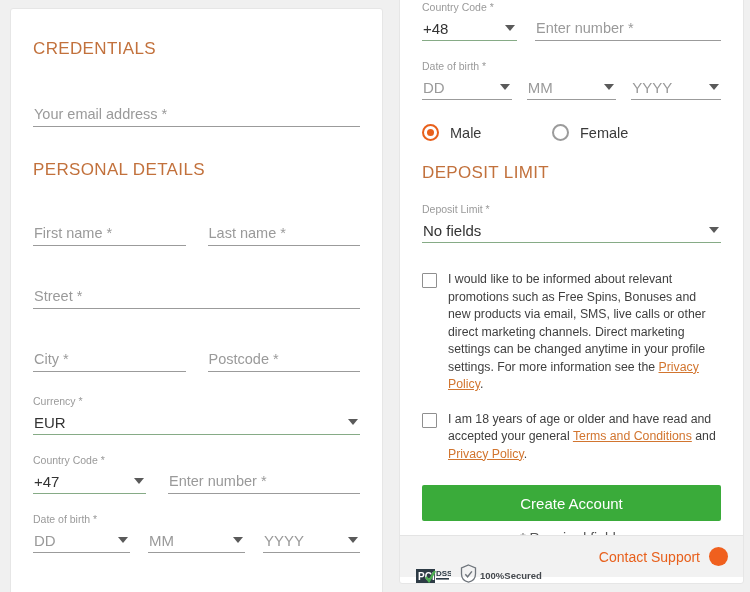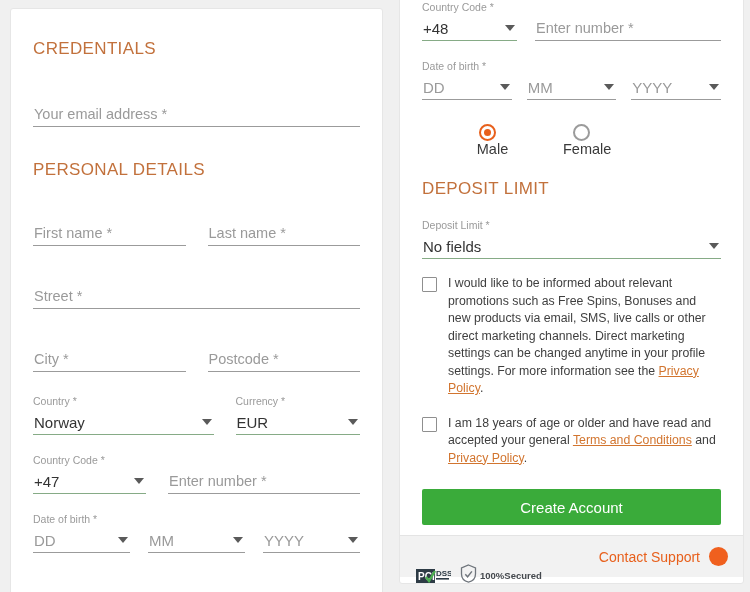--- a/index.html
+++ b/index.html
@@ -80,21 +80,21 @@
   
   .eye-btn {
     position: absolute;
     right: 0px; bottom: 5px;
     width: 22px; height: 18px;
     display: flex; align-items: center; justify-content: center;
   }
 
   
   .radio-row { display: flex; align-items: center; }
-  .radio-item { display: flex; align-items: center; flex-direction: column; }
+  .radio-item { display: flex; align-items: center; }
   .radio {
     width: 17px; height: 17px;
     border-radius: 50%;
     border: 2px solid #9b9b9b;
     position: relative;
     flex: none;
   }
   .radio.checked { border-color: #e8601c; }
   .radio.checked::after {
     content: "";
@@ -219,27 +219,20 @@
       <div class="row" style="margin-top:37px; gap:22px;">
         <div class="field" style="flex:1;">
           <span class="placeholder">City *</span>
         </div>
         <div class="field" style="flex:1;">
           <span class="placeholder">Postcode *</span>
         </div>
       </div>
 
       <div class="row" style="margin-top:23px; gap:22px;">
-        <div style="flex:1.45;">
-          <div class="minilabel">Country *</div>
-          <div class="field green">
-            <span class="value">Norway</span>
-            <span class="caret"></span>
-          </div>
-        </div>
         <div style="flex:1;">
           <div class="minilabel">Currency *</div>
           <div class="field green">
             <span class="value">EUR</span>
             <span class="caret"></span>
           </div>
         </div>
       </div>
 
       <div class="row" style="margin-top:19px; gap:22px;">
@@ -328,21 +321,21 @@
       <div class="section-heading" style="margin-top:22px;">DEPOSIT LIMIT</div>
 
       <div style="margin-top:20px;">
         <div class="minilabel">Deposit Limit *</div>
         <div class="field green">
           <span class="value">No fields</span>
           <span class="caret"></span>
         </div>
       </div>
 
-      <div class="check-row" style="margin-top:16px;justify-content:flex-end;">
+      <div class="check-row" style="margin-top:28px;justify-content:flex-end;">
         <span class="checkbox"></span>
         <span class="check-text"><span>I would like to be informed about relevant promotions such as Free Spins, Bonuses and new products via email, SMS, live calls or other direct marketing channels. Direct marketing settings can be changed anytime in your profile settings. For more information see the </span><a class="link" href="#">Privacy Policy</a><span>.</span></span>
       </div>
 
       <div class="check-row" style="margin-top:17px;">
         <span class="checkbox"></span>
         <span class="check-text"><span>I am 18 years of age or older and have read and accepted your general </span><a class="link" href="#">Terms and Conditions</a><span> and </span><a class="link" href="#">Privacy Policy</a><span>.</span></span>
       </div>
 
       <button class="submit" style="margin-top:22px;">Create Account</button>

